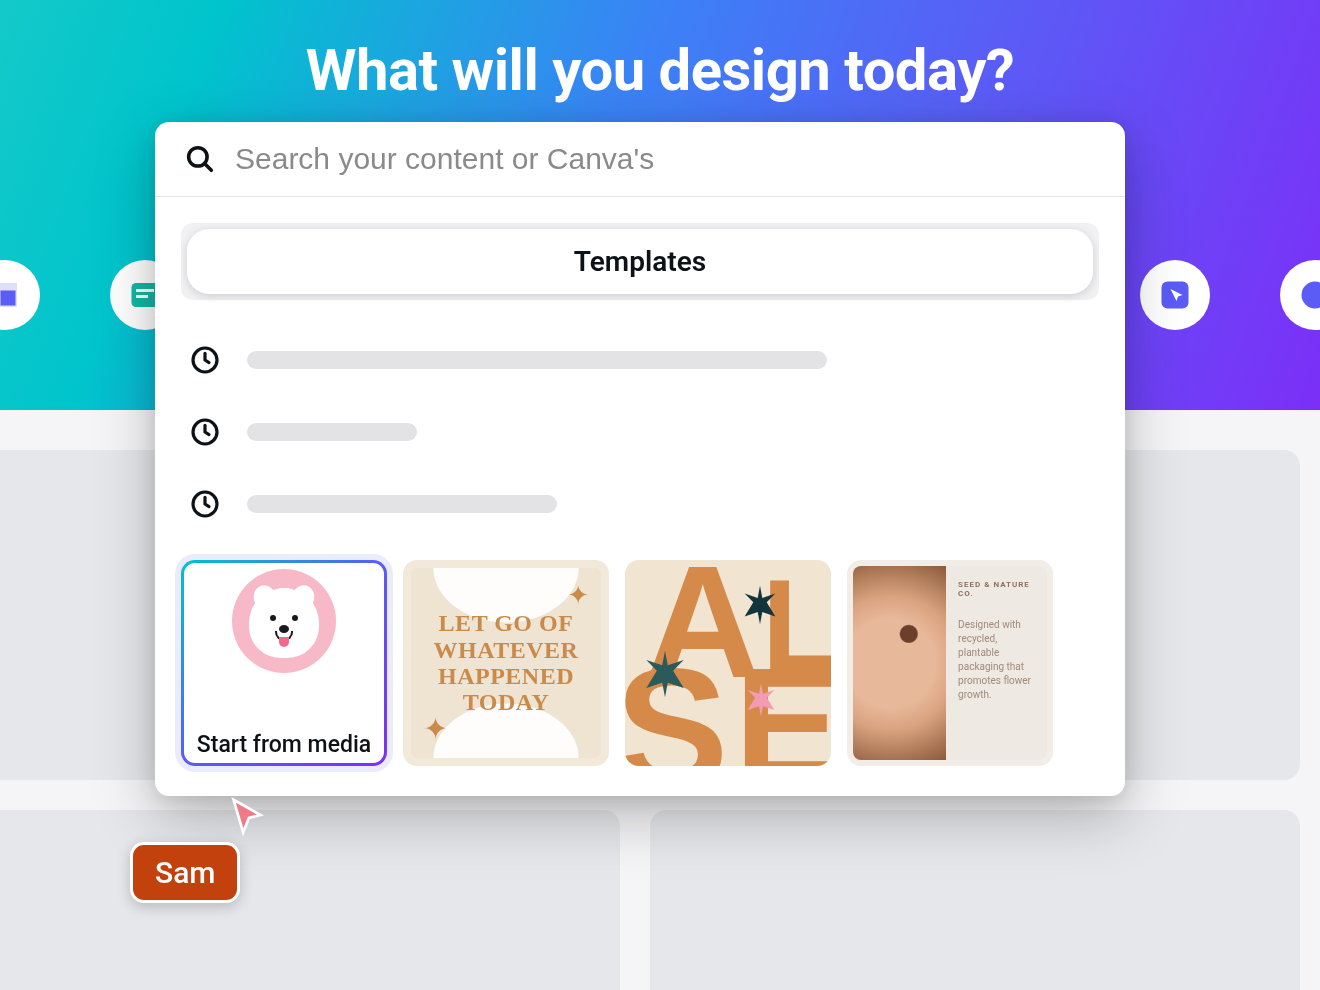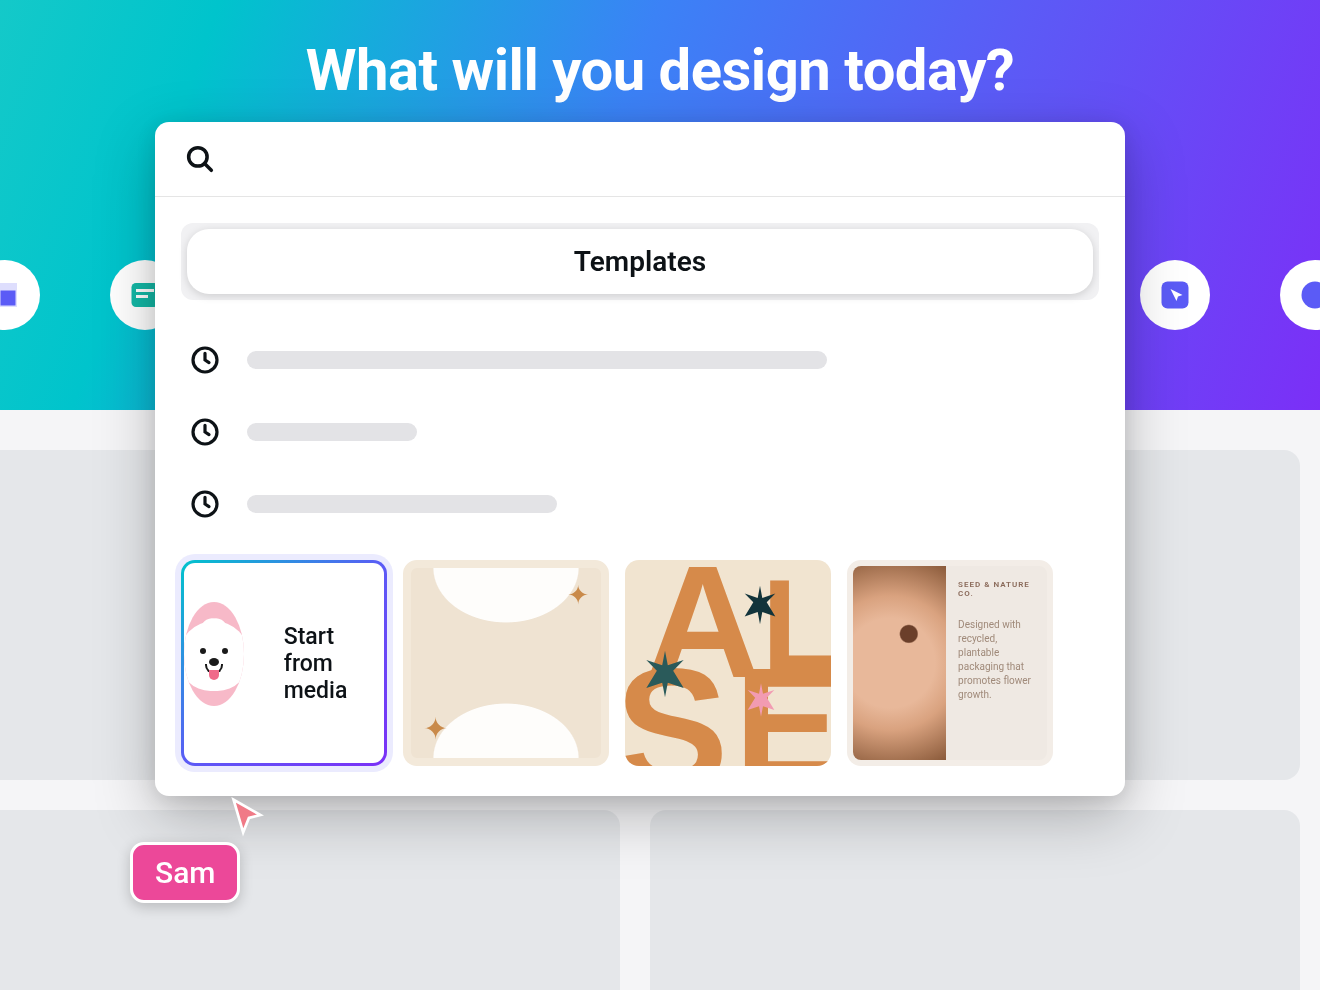--- a/index.html
+++ b/index.html
@@ -154,21 +154,21 @@
     cursor: pointer;
   }
 
   .start-card {
     background: #fff;
     border: 3px solid transparent;
     background-image: linear-gradient(#fff,#fff), linear-gradient(135deg,#00c4cc,#5b5bf6,#7b2ff7);
     background-origin: border-box;
     background-clip: padding-box, border-box;
     display: flex;
-    flex-direction: row;
+    flex-direction: column;
     align-items: center;
     justify-content: center;
     box-shadow: 0 0 0 6px rgba(91,91,246,0.12);
     gap: 40px;
   }
   .start-card .thumb {
     width: 104px;
     height: 104px;
     border-radius: 50%;
     background: radial-gradient(circle at 50% 40%, #fff 0 28%, #f7b9c8 28% 100%);
@@ -301,21 +301,21 @@
 
   
   .cursor-wrap{
     position:absolute;
     left:130px;
     top:790px;
     display:flex;flex-direction:column;align-items:flex-end;
     pointer-events:none;
   }
   .cursor-badge{
-    background:#ec4899;
+    background:#c2410c;
     color:#fff;
     font-size:30px;
     font-weight:500;
     padding:10px 22px;
     border-radius:14px;
     border:3px solid #fff;
     box-shadow:0 4px 14px rgba(0,0,0,0.2);
     margin-top:6px;
   }
 </style>
@@ -360,20 +360,21 @@
 
 <div class="panel">
 
   <div class="search-row">
     <span class="icon">
       <svg width="34" height="34" viewBox="0 0 24 24" fill="none" stroke="#0d1216" stroke-width="2.5" stroke-linecap="round">
           <circle cx="10.5" cy="10.5" r="6.5"></circle>
           <line x1="20" y1="20" x2="15.2" y2="15.2"></line>
         </svg>
     </span>
+    <input class="search-input" type="text" placeholder="Search your content or Canva's" style="">
   </div>
 
   <div class="tabbar">
     <div class="tab active">Templates</div>
   </div>
 
   <div class="recent-list">
     <div class="recent-row">
       <span class="clock">
         <svg width="32" height="32" viewBox="0 0 24 24" fill="none" stroke="#0d1216" stroke-width="2.4">
@@ -414,20 +415,26 @@
           <div class="eye-r"></div>
         <div class="nose"></div>
           <div class="mouth"></div>
           <div class="tongue"></div>
       </div>
       <div class="label">Start from media</div>
     </div>
 
     <div class="card quote-card">
       <div class="hourglass"></div>
+      <div class="text">
+        <span>LET GO OF</span><br>
+        <span>WHATEVER</span><br>
+        <span>HAPPENED</span><br>
+        <span>TODAY</span>
+      </div>
       <span class="spark tr">✦</span>
       <span class="spark bl">✦</span>
     </div>
 
     <div class="card letters-card">
       <div class="big A">A</div>
       <div class="big L">L</div>
       <div class="big S">S</div>
       <div class="big E">E</div>
       <span class="star" style="top:22px;right:48px">

